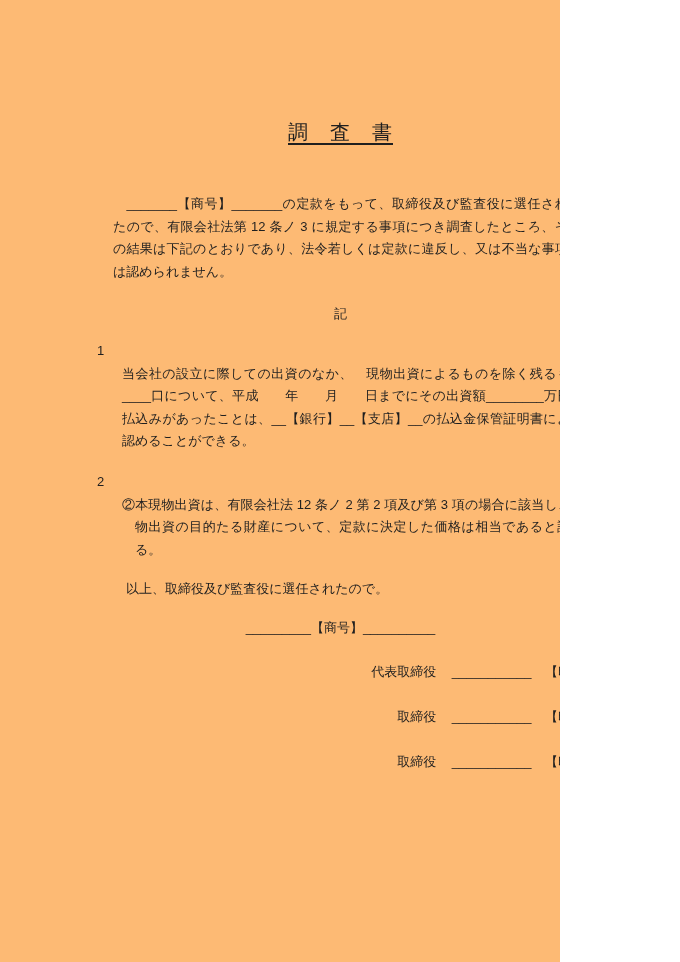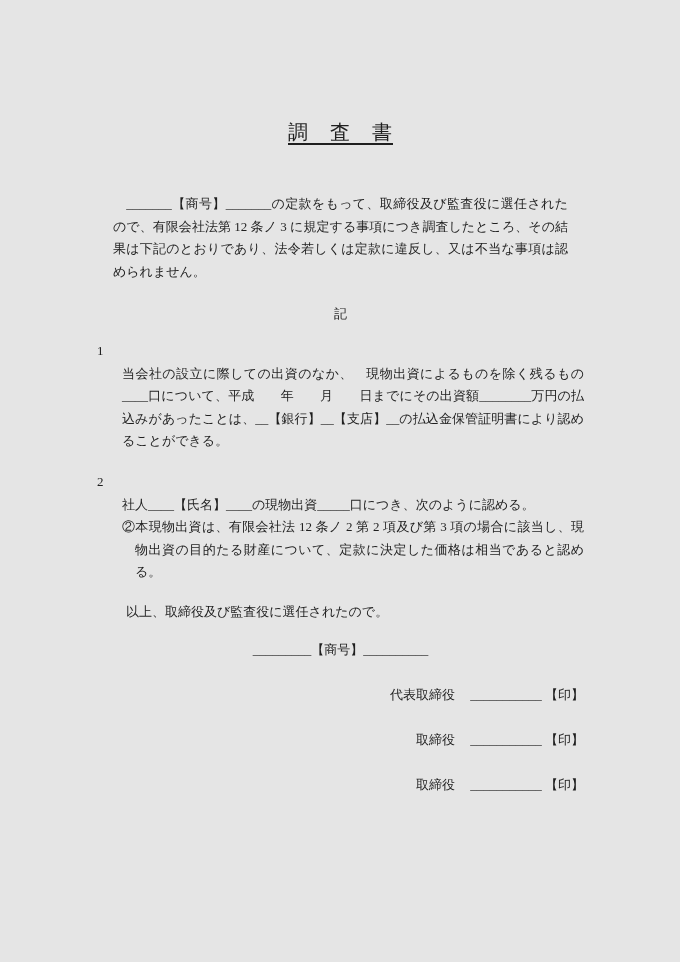--- a/index.html
+++ b/index.html
@@ -2,25 +2,25 @@
 <html lang="ja"><head>
 <meta charset="utf-8">
 <style>
   html, body {
     margin: 0;
     padding: 0;
     background: #ffffff;
   }
   .page {
     position: relative;
-    width: 680px;
+    width: 560px;
     height: 962px;
-    background: #e5e5e5;
+    background: #fdba74;
     color: #1f1f1f;
-    font-family: Liberation Serif, serif;
+    font-family: Liberation Sans, sans-serif;
     font-size: 13px;
     line-height: 22.5px;
     overflow: hidden;
   }
   .content {
     position: absolute;
     left: 97px;
     top: 0;
     width: 487px;
   }
@@ -65,21 +65,21 @@
   .note-para { margin-top: 15px; }
   .closing-para { margin-top: 17px; }
   .right-block {
     text-align: right;
   }
   .date-line { margin-top: 19px; }
   .company-line { margin-top: 6px; text-align: center; }
   .sig-row { margin-top: 22.5px; }
   .sig-row.first { margin-top: 22px; }
   .sig-label { margin-right: 12px; }
-  .sig-blank { letter-spacing: 0; }
+  .sig-blank { margin-right: 10px; letter-spacing: 0; }
   .sig-seal { }
 </style>
 </head>
 <body>
 
 <div class="page">
   <div class="content">
 
     <h1 class="doc-title">調　査　書</h1>
 
@@ -88,21 +88,20 @@
     <div class="ki-heading">記</div>
 
     <div class="item item-1">
       <span class="item-num">1</span>
       <div class="item-body">当会社の設立に際しての出資のなか、　現物出資によるものを除く残るもの____口について、平成　　年　　月　　日までにその出資額________万円の払込みがあったことは、__【銀行】__【支店】__の払込金保管証明書により認めることができる。</div>
     </div>
 
     <div class="item item-2">
       <span class="item-num">2</span>
       <div class="item-body">
-        <div>社人____【氏名】____の現物出資_____口につき、次のように認める。</div>
         <div class="subitem"><span>②</span><span>本現物出資は、有限会社法 12 条ノ 2 第 2 項及び第 3 項の場合に該当し、現物出資の目的たる財産について、定款に決定した価格は相当であると認める。</span></div>
       </div>
     </div>
 
 
     <p class="para closing-para">　以上、取締役及び監査役に選任されたので。</p>
 
     <div class="right-block">
       <div class="company-line">_________【商号】__________</div>
 

